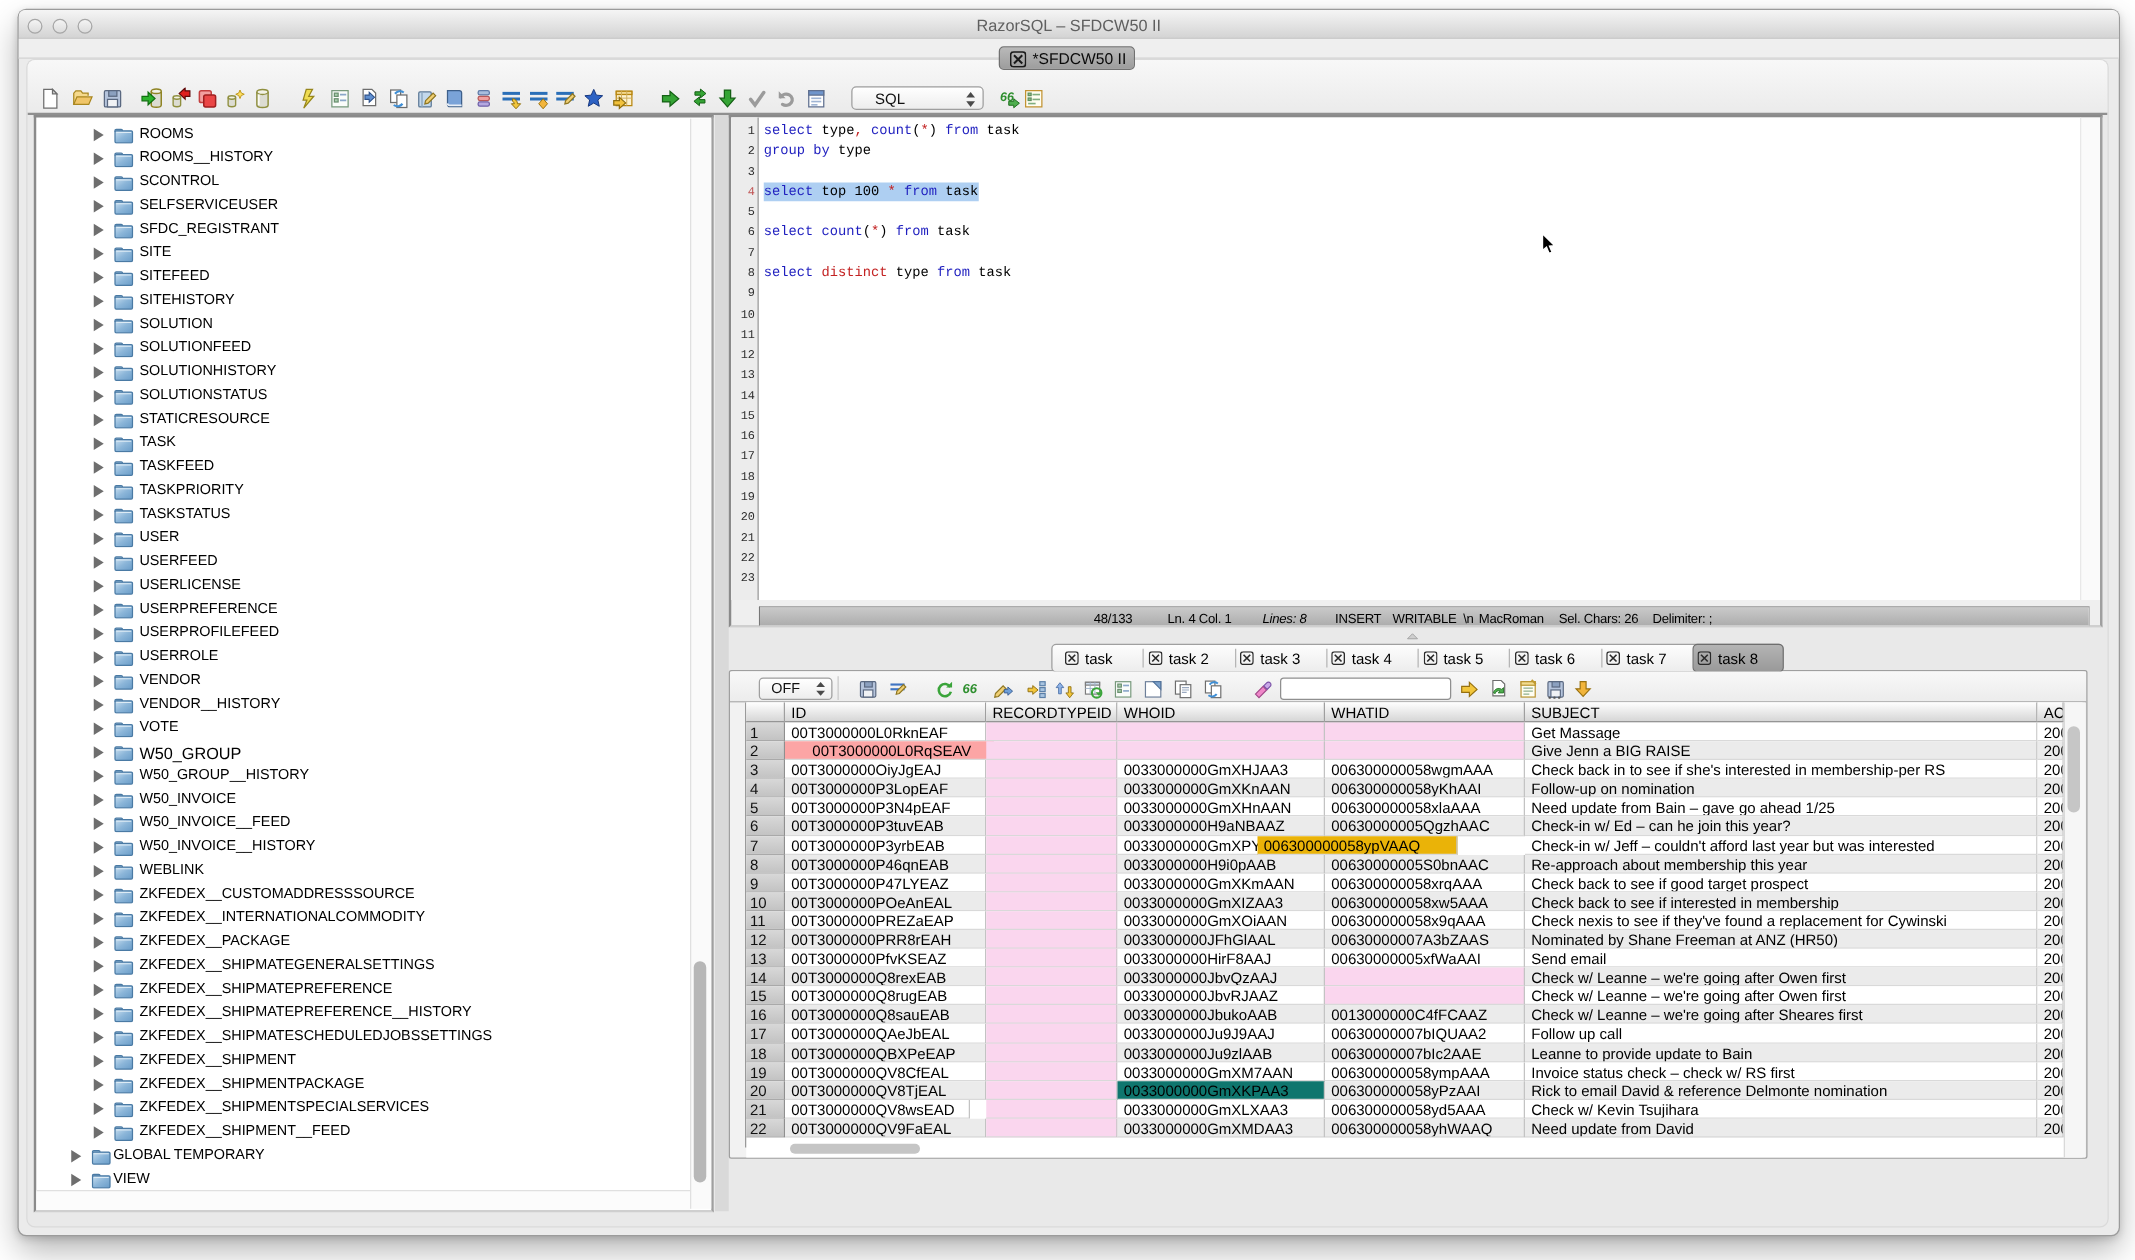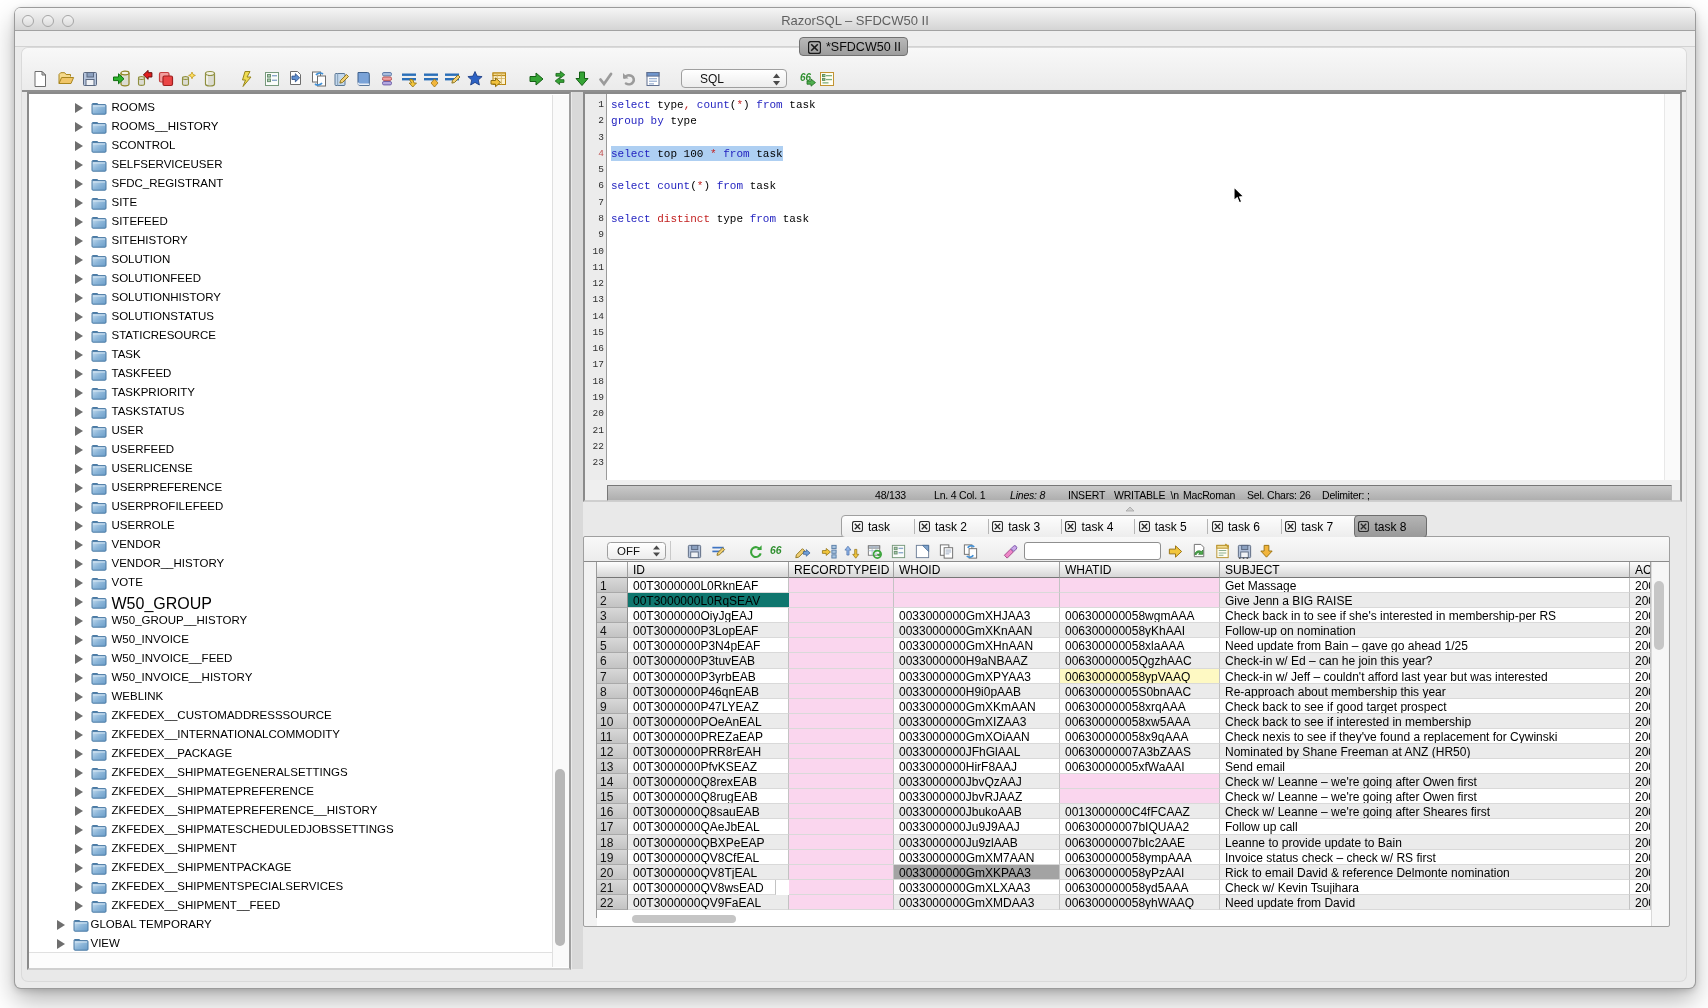--- a/index.html
+++ b/index.html
@@ -559,21 +559,21 @@
         <linearGradient id="fg" x1="0" y1="0" x2="1" y2="1">
           <stop offset="0" stop-color="#c9dff0"></stop>
           <stop offset="0.5" stop-color="#8cb6d9"></stop>
           <stop offset="1" stop-color="#699cc8"></stop>
         </linearGradient>
       </defs>
       <path d="M1 3.5 a1 1 0 0 1 1-1 h4 a1 1 0 0 1 1 1 v0.5 h-6 z" fill="#9fc3de" stroke="#4a7aa4" stroke-width="1"></path>
       <rect x="1" y="3.6" width="14" height="9.6" rx="1" fill="url(#fg)" stroke="#4a7aa4" stroke-width="1"></rect>
       <path d="M2 5 h12" stroke="#ddebf5" stroke-width="0.9"></path>
     </svg>
-    <div class="abs" style="left:96.5px;top:586.5px;font-size:16px;color:#000;white-space:nowrap;">W50_GROUP</div>
+    <div class="abs" style="left:96.5px;top:586.5px;font-size:13px;color:#000;white-space:nowrap;">W50_GROUP</div>
     <div class="tri" style="left:60px;top:607.5px;"></div>
     <svg class="abs" style="left:76px;top:605.5px;" width="16" height="14" viewBox="0 0 16 14">
       <defs>
         <linearGradient id="fg" x1="0" y1="0" x2="1" y2="1">
           <stop offset="0" stop-color="#c9dff0"></stop>
           <stop offset="0.5" stop-color="#8cb6d9"></stop>
           <stop offset="1" stop-color="#699cc8"></stop>
         </linearGradient>
       </defs>
       <path d="M1 3.5 a1 1 0 0 1 1-1 h4 a1 1 0 0 1 1 1 v0.5 h-6 z" fill="#9fc3de" stroke="#4a7aa4" stroke-width="1"></path>
@@ -1023,21 +1023,21 @@
     <div class="hcell" style="left:1205px;top:554px;width:410px;">SUBJECT</div>
     <div class="hcell" style="left:1615px;top:554px;width:21px;">ACTIVITYDATE</div>
     <div class="rn" style="left:582px;top:570px;width:31px;">1</div>
     <div class="cell" style="left:613px;top:570px;width:161px;background:#ffffff;">00T3000000L0RknEAF</div>
     <div class="cell" style="left:774px;top:570px;width:105px;background:#fad6ee;"></div>
     <div class="cell" style="left:879px;top:570px;width:166px;background:#fad6ee;"></div>
     <div class="cell" style="left:1045px;top:570px;width:160px;background:#fad6ee;"></div>
     <div class="cell" style="left:1205px;top:570px;width:410px;background:#ffffff;">Get Massage</div>
     <div class="cell" style="left:1615px;top:570px;width:21px;background:#ffffff;">200</div>
     <div class="rn" style="left:582px;top:585.09px;width:31px;">2</div>
-    <div class="cell" style="left:613px;top:585.09px;width:167px;background:#0f766e;">00T3000000L0RqSEAV</div>
+    <div class="cell" style="left:613px;top:585.09px;width:167px;background:#fca5a5;text-align:center;">00T3000000L0RqSEAV</div>
     <div class="cell" style="left:774px;top:585.09px;width:105px;background:#fad6ee;"></div>
     <div class="cell" style="left:879px;top:585.09px;width:166px;background:#fad6ee;"></div>
     <div class="cell" style="left:1045px;top:585.09px;width:160px;background:#fad6ee;"></div>
     <div class="cell" style="left:1205px;top:585.09px;width:410px;background:#ebebeb;">Give Jenn a BIG RAISE</div>
     <div class="cell" style="left:1615px;top:585.09px;width:21px;background:#ebebeb;">200</div>
     <div class="rn" style="left:582px;top:600.18px;width:31px;">3</div>
     <div class="cell" style="left:613px;top:600.18px;width:161px;background:#ffffff;">00T3000000OiyJgEAJ</div>
     <div class="cell" style="left:774px;top:600.18px;width:105px;background:#fad6ee;"></div>
     <div class="cell" style="left:879px;top:600.18px;width:166px;background:#ffffff;">0033000000GmXHJAA3</div>
     <div class="cell" style="left:1045px;top:600.18px;width:160px;background:#ffffff;">006300000058wgmAAA</div>
@@ -1061,21 +1061,21 @@
     <div class="cell" style="left:613px;top:645.45px;width:161px;background:#ebebeb;">00T3000000P3tuvEAB</div>
     <div class="cell" style="left:774px;top:645.45px;width:105px;background:#fad6ee;"></div>
     <div class="cell" style="left:879px;top:645.45px;width:166px;background:#ebebeb;">0033000000H9aNBAAZ</div>
     <div class="cell" style="left:1045px;top:645.45px;width:160px;background:#ebebeb;">00630000005QgzhAAC</div>
     <div class="cell" style="left:1205px;top:645.45px;width:410px;background:#ebebeb;">Check-in w/ Ed – can he join this year?</div>
     <div class="cell" style="left:1615px;top:645.45px;width:21px;background:#ebebeb;">200</div>
     <div class="rn" style="left:582px;top:660.54px;width:31px;">7</div>
     <div class="cell" style="left:613px;top:660.54px;width:161px;background:#ffffff;">00T3000000P3yrbEAB</div>
     <div class="cell" style="left:774px;top:660.54px;width:105px;background:#fad6ee;"></div>
     <div class="cell" style="left:879px;top:660.54px;width:166px;background:#ffffff;">0033000000GmXPYAA3</div>
-    <div class="cell" style="left:1045px;top:660.54px;width:160px;background:#fef9c3;">006300000058ypVAAQ</div>
+    <div class="cell" style="left:991px;top:660.54px;width:160px;background:#eab308;">006300000058ypVAAQ</div>
     <div class="cell" style="left:1205px;top:660.54px;width:410px;background:#ffffff;">Check-in w/ Jeff – couldn't afford last year but was interested</div>
     <div class="cell" style="left:1615px;top:660.54px;width:21px;background:#ffffff;">200</div>
     <div class="rn" style="left:582px;top:675.63px;width:31px;">8</div>
     <div class="cell" style="left:613px;top:675.63px;width:161px;background:#ebebeb;">00T3000000P46qnEAB</div>
     <div class="cell" style="left:774px;top:675.63px;width:105px;background:#fad6ee;"></div>
     <div class="cell" style="left:879px;top:675.63px;width:166px;background:#ebebeb;">0033000000H9i0pAAB</div>
     <div class="cell" style="left:1045px;top:675.63px;width:160px;background:#ebebeb;">00630000005S0bnAAC</div>
     <div class="cell" style="left:1205px;top:675.63px;width:410px;background:#ebebeb;">Re-approach about membership this year</div>
     <div class="cell" style="left:1615px;top:675.63px;width:21px;background:#ebebeb;">200</div>
     <div class="rn" style="left:582px;top:690.72px;width:31px;">9</div>
@@ -1151,21 +1151,21 @@
     <div class="rn" style="left:582px;top:841.62px;width:31px;">19</div>
     <div class="cell" style="left:613px;top:841.62px;width:161px;background:#ffffff;">00T3000000QV8CfEAL</div>
     <div class="cell" style="left:774px;top:841.62px;width:105px;background:#fad6ee;"></div>
     <div class="cell" style="left:879px;top:841.62px;width:166px;background:#ffffff;">0033000000GmXM7AAN</div>
     <div class="cell" style="left:1045px;top:841.62px;width:160px;background:#ffffff;">006300000058ympAAA</div>
     <div class="cell" style="left:1205px;top:841.62px;width:410px;background:#ffffff;">Invoice status check – check w/ RS first</div>
     <div class="cell" style="left:1615px;top:841.62px;width:21px;background:#ffffff;">200</div>
     <div class="rn" style="left:582px;top:856.71px;width:31px;">20</div>
     <div class="cell" style="left:613px;top:856.71px;width:161px;background:#ebebeb;">00T3000000QV8TjEAL</div>
     <div class="cell" style="left:774px;top:856.71px;width:105px;background:#fad6ee;"></div>
-    <div class="cell" style="left:879px;top:856.71px;width:166px;background:#a3a3a3;">0033000000GmXKPAA3</div>
+    <div class="cell" style="left:879px;top:856.71px;width:166px;background:#0f766e;">0033000000GmXKPAA3</div>
     <div class="cell" style="left:1045px;top:856.71px;width:160px;background:#ebebeb;">006300000058yPzAAI</div>
     <div class="cell" style="left:1205px;top:856.71px;width:410px;background:#ebebeb;">Rick to email David &amp; reference Delmonte nomination</div>
     <div class="cell" style="left:1615px;top:856.71px;width:21px;background:#ebebeb;">200</div>
     <div class="rn" style="left:582px;top:871.8px;width:31px;">21</div>
     <div class="cell" style="left:613px;top:871.8px;width:148px;background:#ffffff;">00T3000000QV8wsEAD</div>
     <div class="cell" style="left:774px;top:871.8px;width:105px;background:#fad6ee;"></div>
     <div class="cell" style="left:879px;top:871.8px;width:166px;background:#ffffff;">0033000000GmXLXAA3</div>
     <div class="cell" style="left:1045px;top:871.8px;width:160px;background:#ffffff;">006300000058yd5AAA</div>
     <div class="cell" style="left:1205px;top:871.8px;width:410px;background:#ffffff;">Check w/ Kevin Tsujihara</div>
     <div class="cell" style="left:1615px;top:871.8px;width:21px;background:#ffffff;">200</div>

